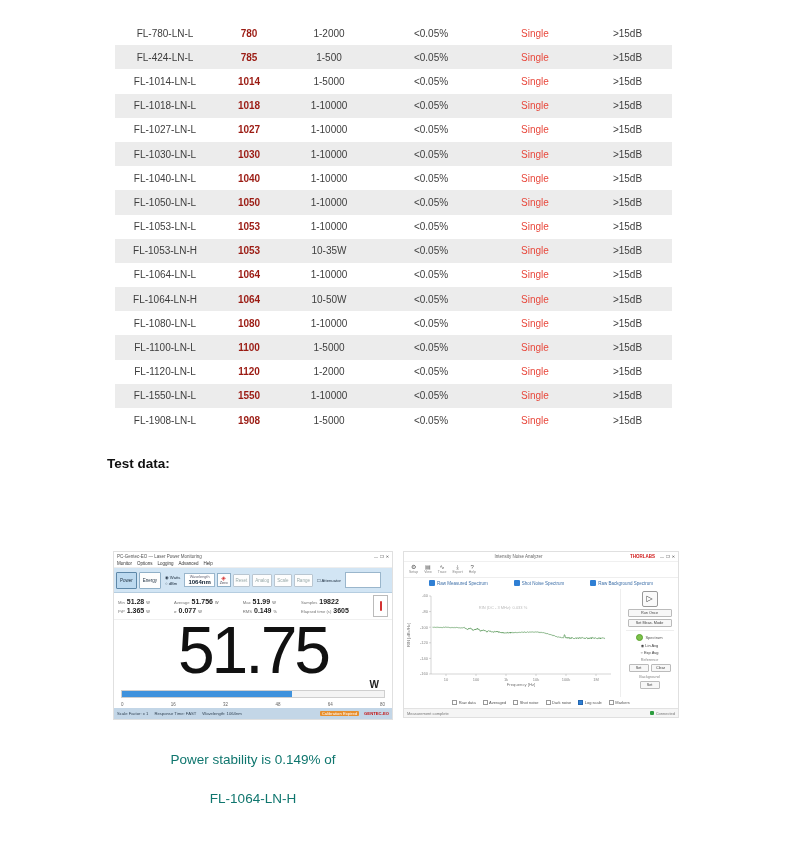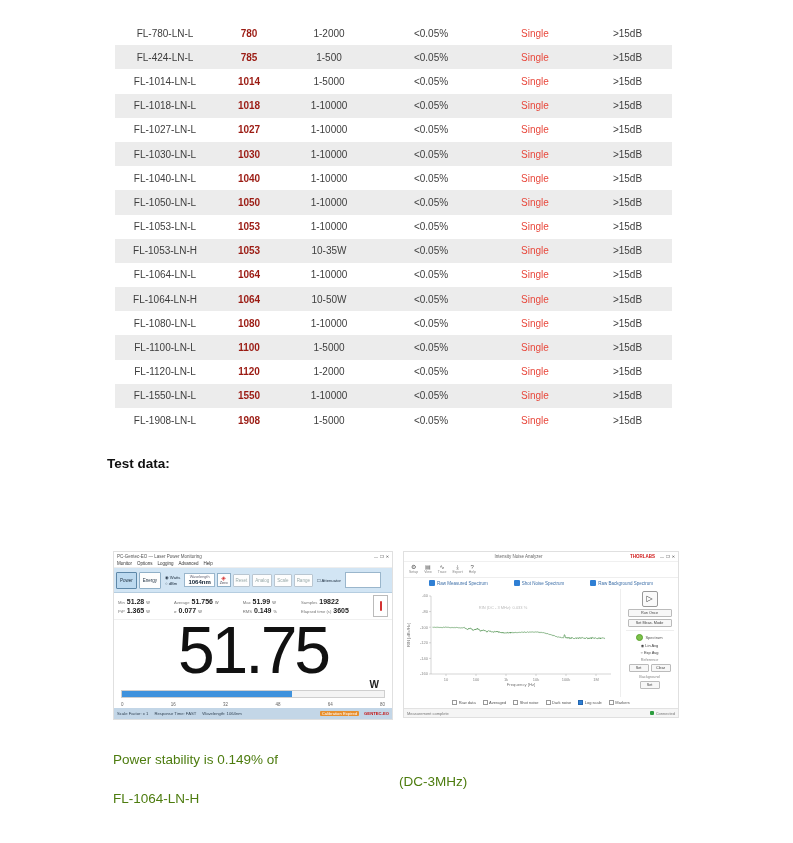--- a/index.html
+++ b/index.html
@@ -83,21 +83,21 @@
   .na-checks{height:12px;display:flex;justify-content:center;gap:7px;align-items:center}
   .na-check{display:flex;align-items:center;gap:1.5px}
   .box{width:5px;height:5px;border:1px solid #999;background:#fff;box-sizing:border-box}
   .box.checked{background:#2f7fd4;border-color:#2366b0}
   .na-check-lb{font-size:4px;color:#555}
   .na-status{height:8px;background:#f5f5f5;border-top:1px solid #e2e2e2;display:flex;justify-content:space-between;align-items:center;padding:0 3px;font-size:4px;color:#777}
   .na-status-right{display:flex;align-items:center;gap:2px}
   .na-chip{width:4px;height:4px;background:#2c9c3e;border-radius:1px}
 
   
-  .caption{position:absolute;text-align:left;font-size:13.5px;color:#4d7c0f}
+  .caption{position:absolute;text-align:center;font-size:13.5px;color:#0f766e}
   .cap-left{left:113px;top:752px;width:280px}
   .cap-right{left:399px;top:750px;width:284px}
   .cap-l2{margin-top:24px}
 </style>
 </head>
 <body>
 
 <div class="page">
 
   <div class="spec-table">
@@ -484,15 +484,14 @@
         <span>Connected</span>
       </span>
     </div>
   </div>
 
   <div class="caption cap-left">
     <div>Power stability is 0.149% of</div>
     <div class="cap-l2">FL-1064-LN-H</div>
   </div>
   <div class="caption cap-right">
-    <div class="cap-l2">(DC-3MHz)</div>
   </div>
 </div>
 
 </body></html>

